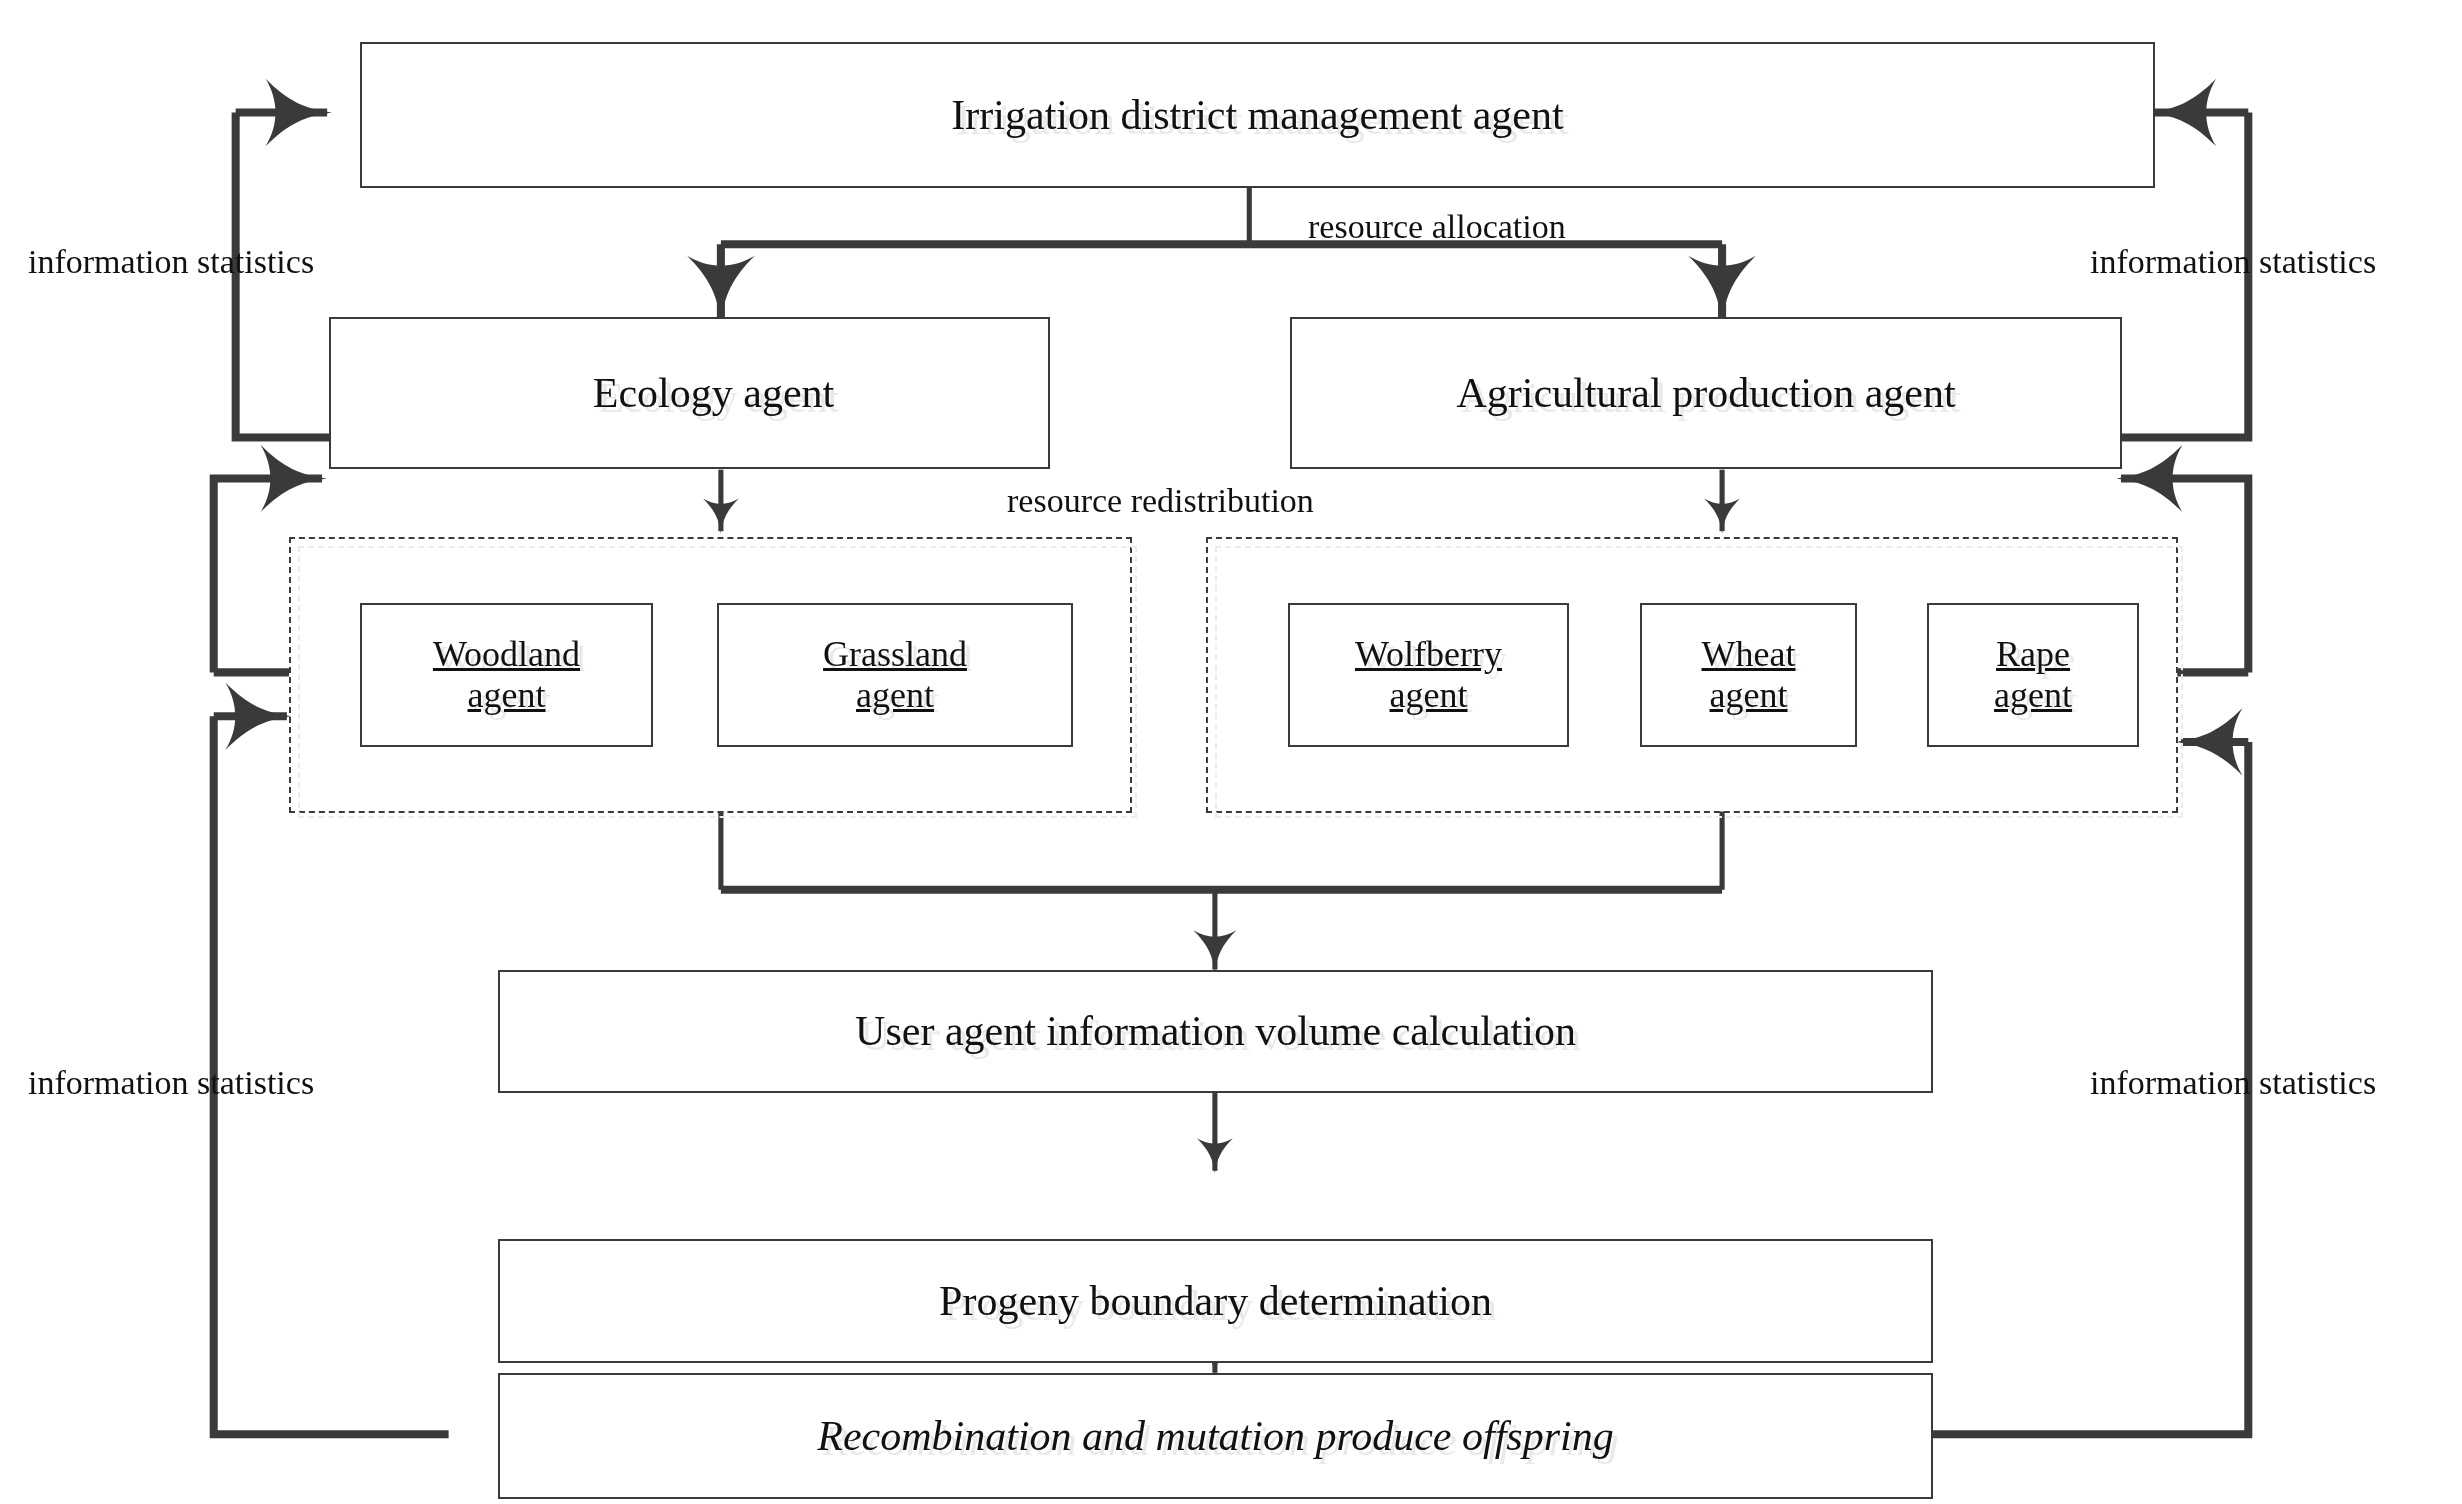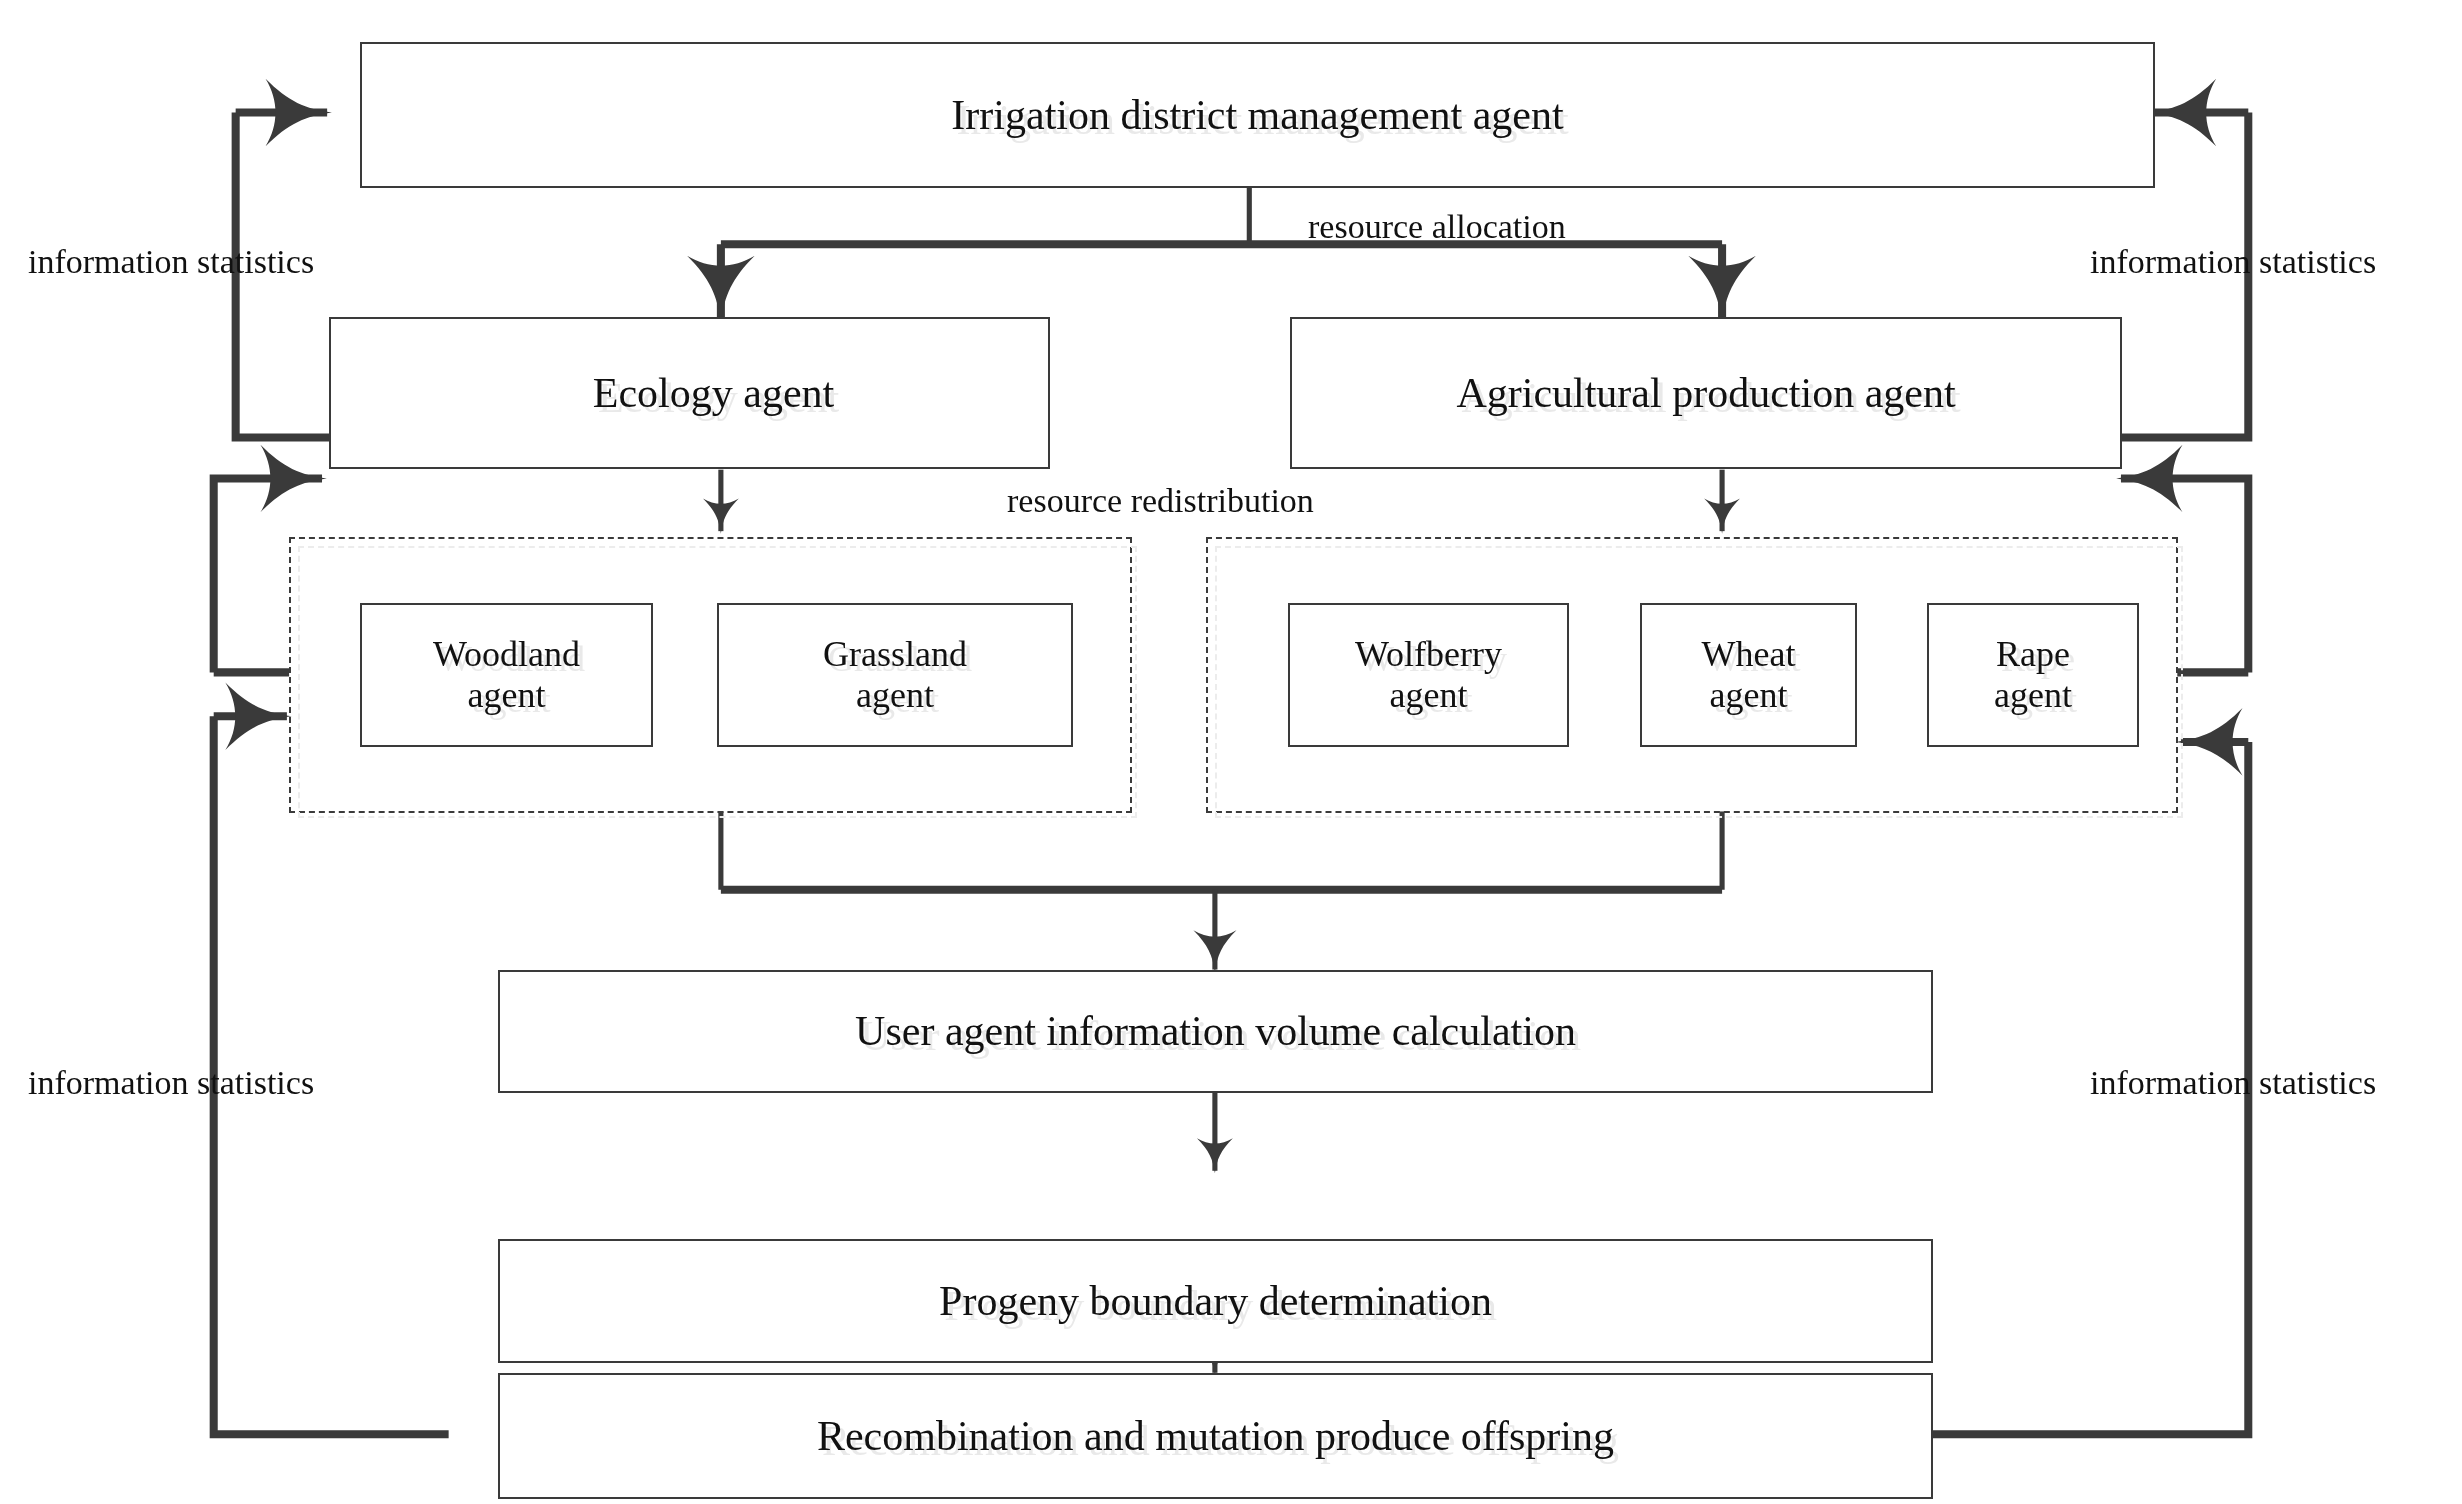--- a/index.html
+++ b/index.html
@@ -8,21 +8,21 @@
   svg#wires{position:absolute;left:0;top:0;width:2462px;height:1504px;}
   .node{position:absolute;box-sizing:border-box;background:#ffffff;
         border:2.2px solid #3a3a3a;display:flex;align-items:center;justify-content:center;
         text-align:center;color:#111;line-height:1.15;}
   .node::after{content:"";position:absolute;left:6.6px;top:6.6px;right:-6.6px;bottom:-6.6px;
         border:2.2px solid #e6e6e6;z-index:-1;pointer-events:none;}
   .node .txt{position:relative;display:block;z-index:2;}
   .node .txt::after{content:attr(data-ghost);position:absolute;left:5.1px;top:5.1px;
         color:#e9e9e9;white-space:pre;z-index:-1;}
   .big{font-size:42px;}
-  .small{font-size:36px;}
+  .small{font-size:36px;text-decoration:underline;}
   .dashbox{position:absolute;box-sizing:border-box;border:2.2px dashed #3a3a3a;background:transparent;}
   .dashbox::after{content:"";position:absolute;left:6.6px;top:6.6px;right:-6.6px;bottom:-6.6px;
         border:2.2px dashed #ececec;pointer-events:none;}
   .lbl{position:absolute;font-size:34px;color:#111;white-space:nowrap;}
 </style>
 </head>
 <body>
 
 <div id="stage">
 
@@ -124,21 +124,21 @@
   </div>
 
   <div class="node big" style="left:498px;top:938px;width:1435px;height:123px;">
     <span class="txt" data-ghost="User agent information volume calculation">User agent information volume calculation</span>
   </div>
 
   <div class="node big" style="left:498px;top:1207px;width:1435px;height:124px;">
     <span class="txt" data-ghost="Progeny boundary determination">Progeny boundary determination</span>
   </div>
 
-  <div class="node big" style="left:498px;top:1341px;width:1435px;height:126px;">
+  <div class="node big" style="left:498px;top:1341px;width:1435px;height:126px;font-style:italic;">
     <span class="txt" data-ghost="Recombination and mutation produce offspring">Recombination and mutation produce offspring</span>
   </div>
 
   <div class="lbl" style="left:1308px;top:176px;">resource allocation</div>
 
   <div class="lbl" style="left:1007px;top:450px;">resource redistribution</div>
 
   <div class="lbl" style="left:28px;top:211px;">information statistics</div>
 
   <div class="lbl" style="left:2090px;top:211px;">information statistics</div>

